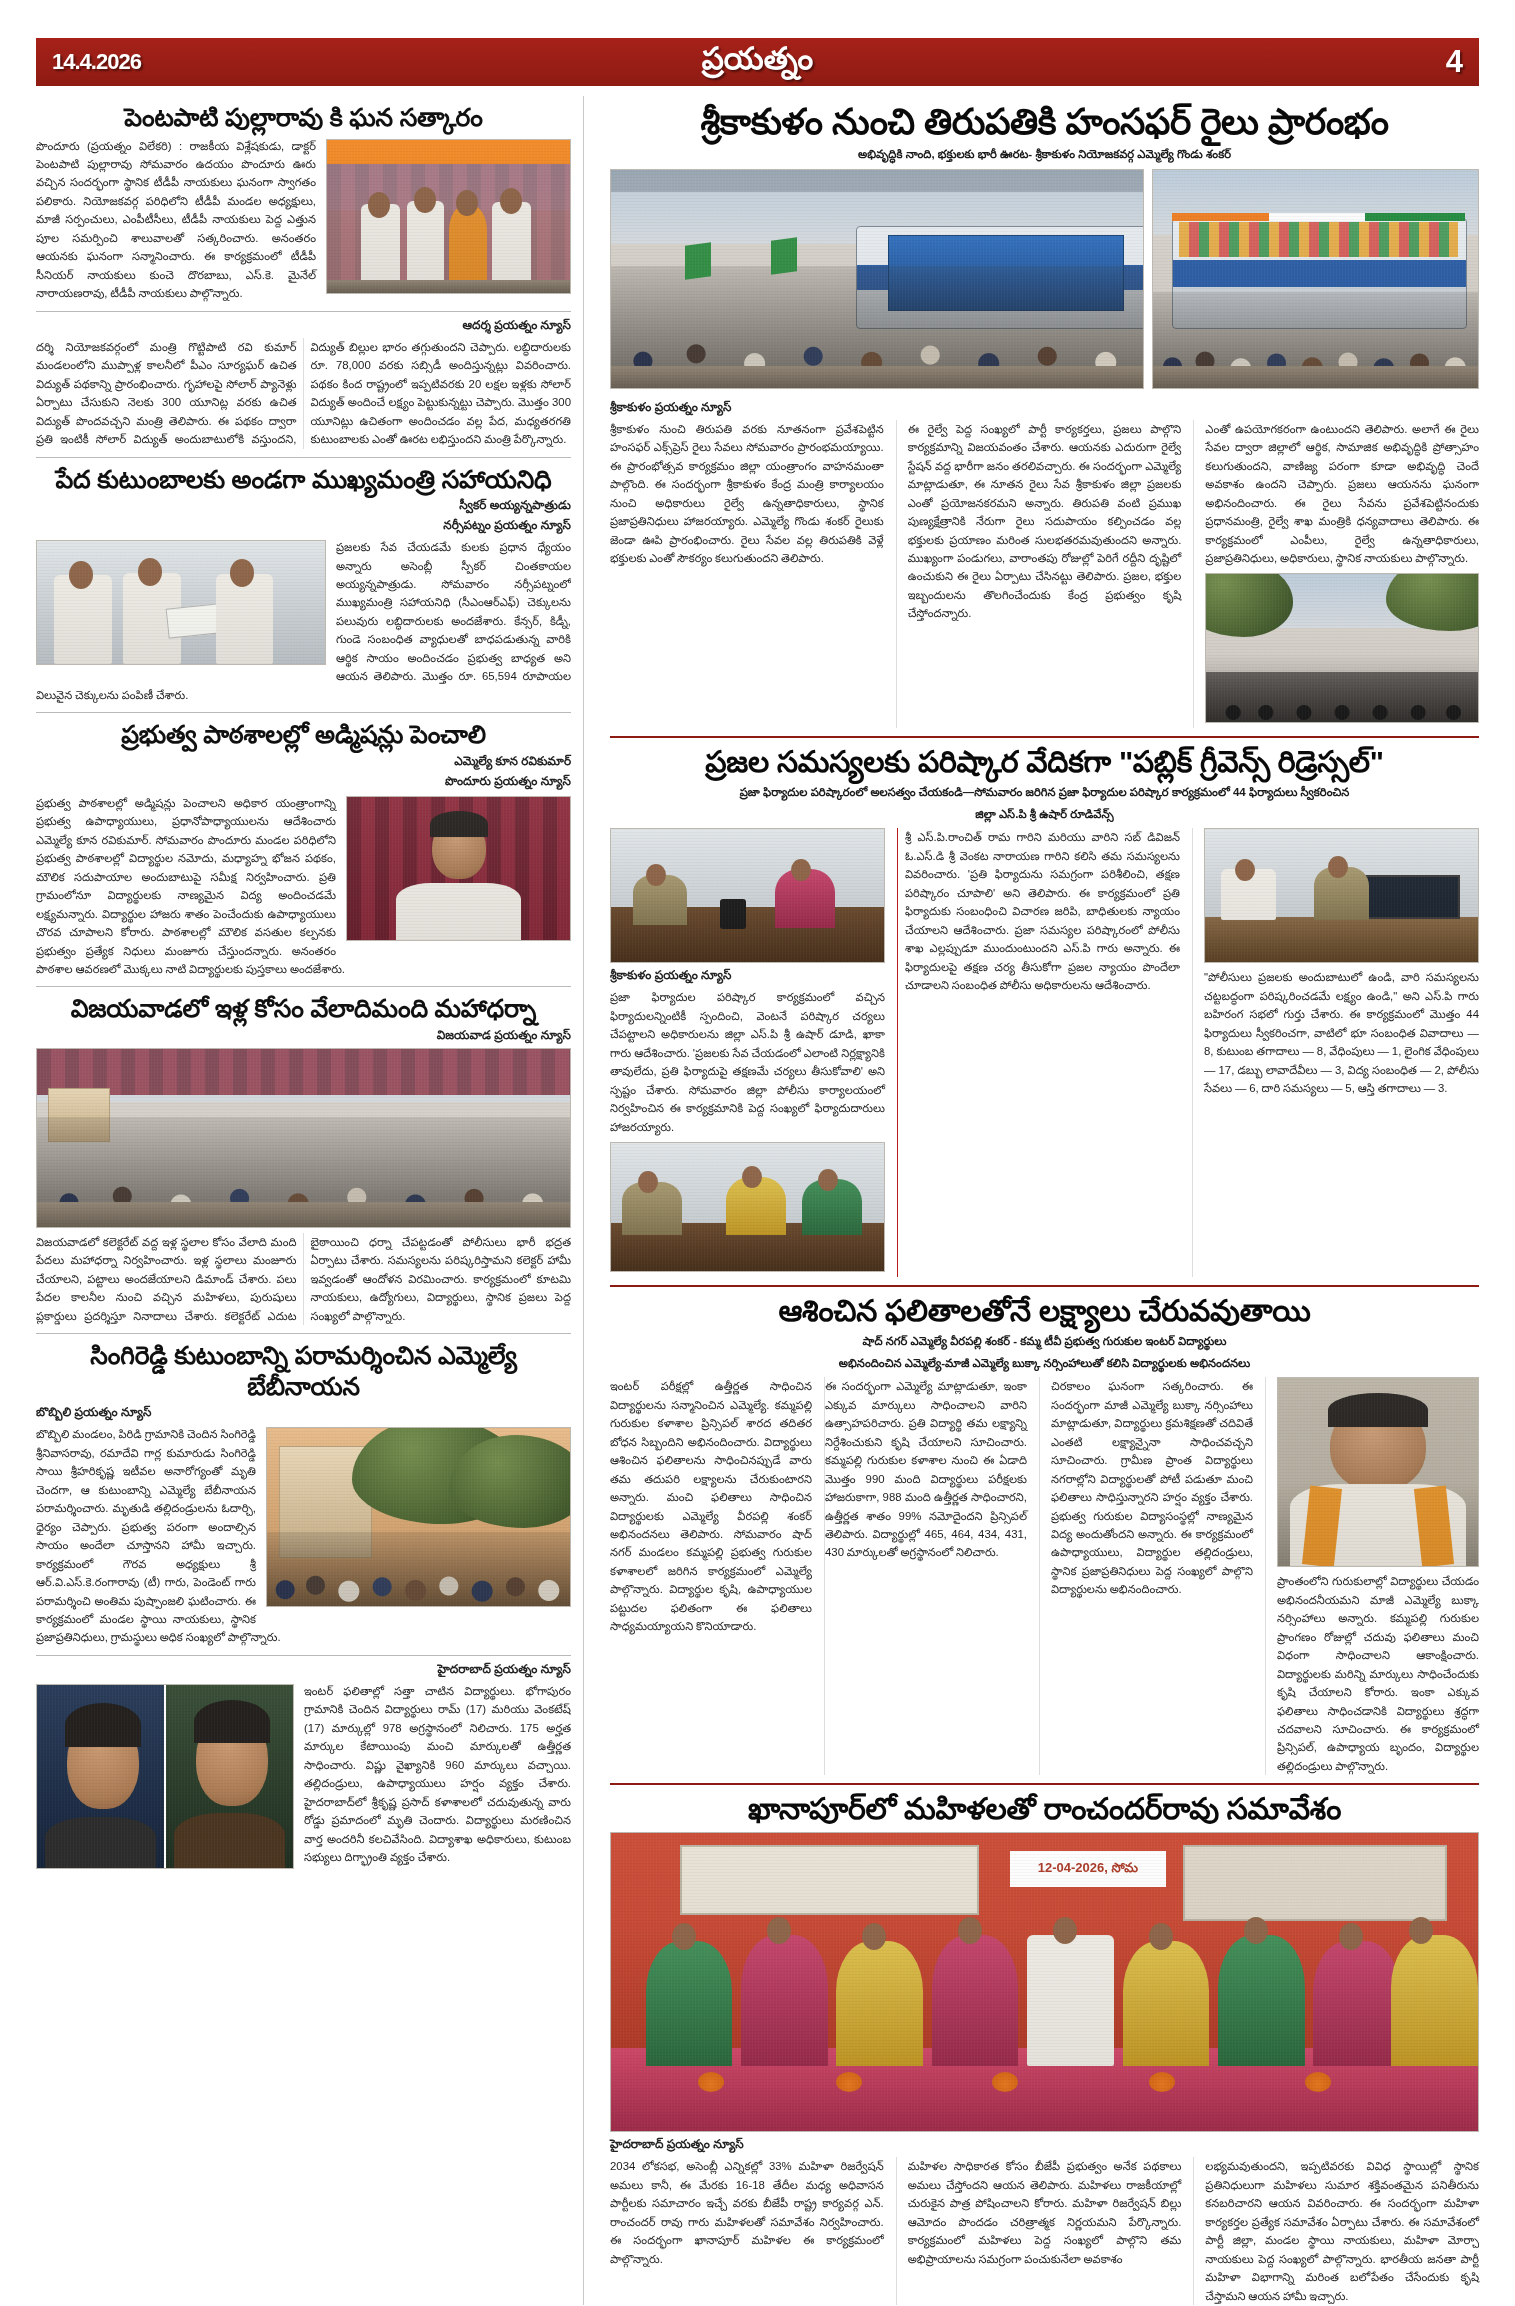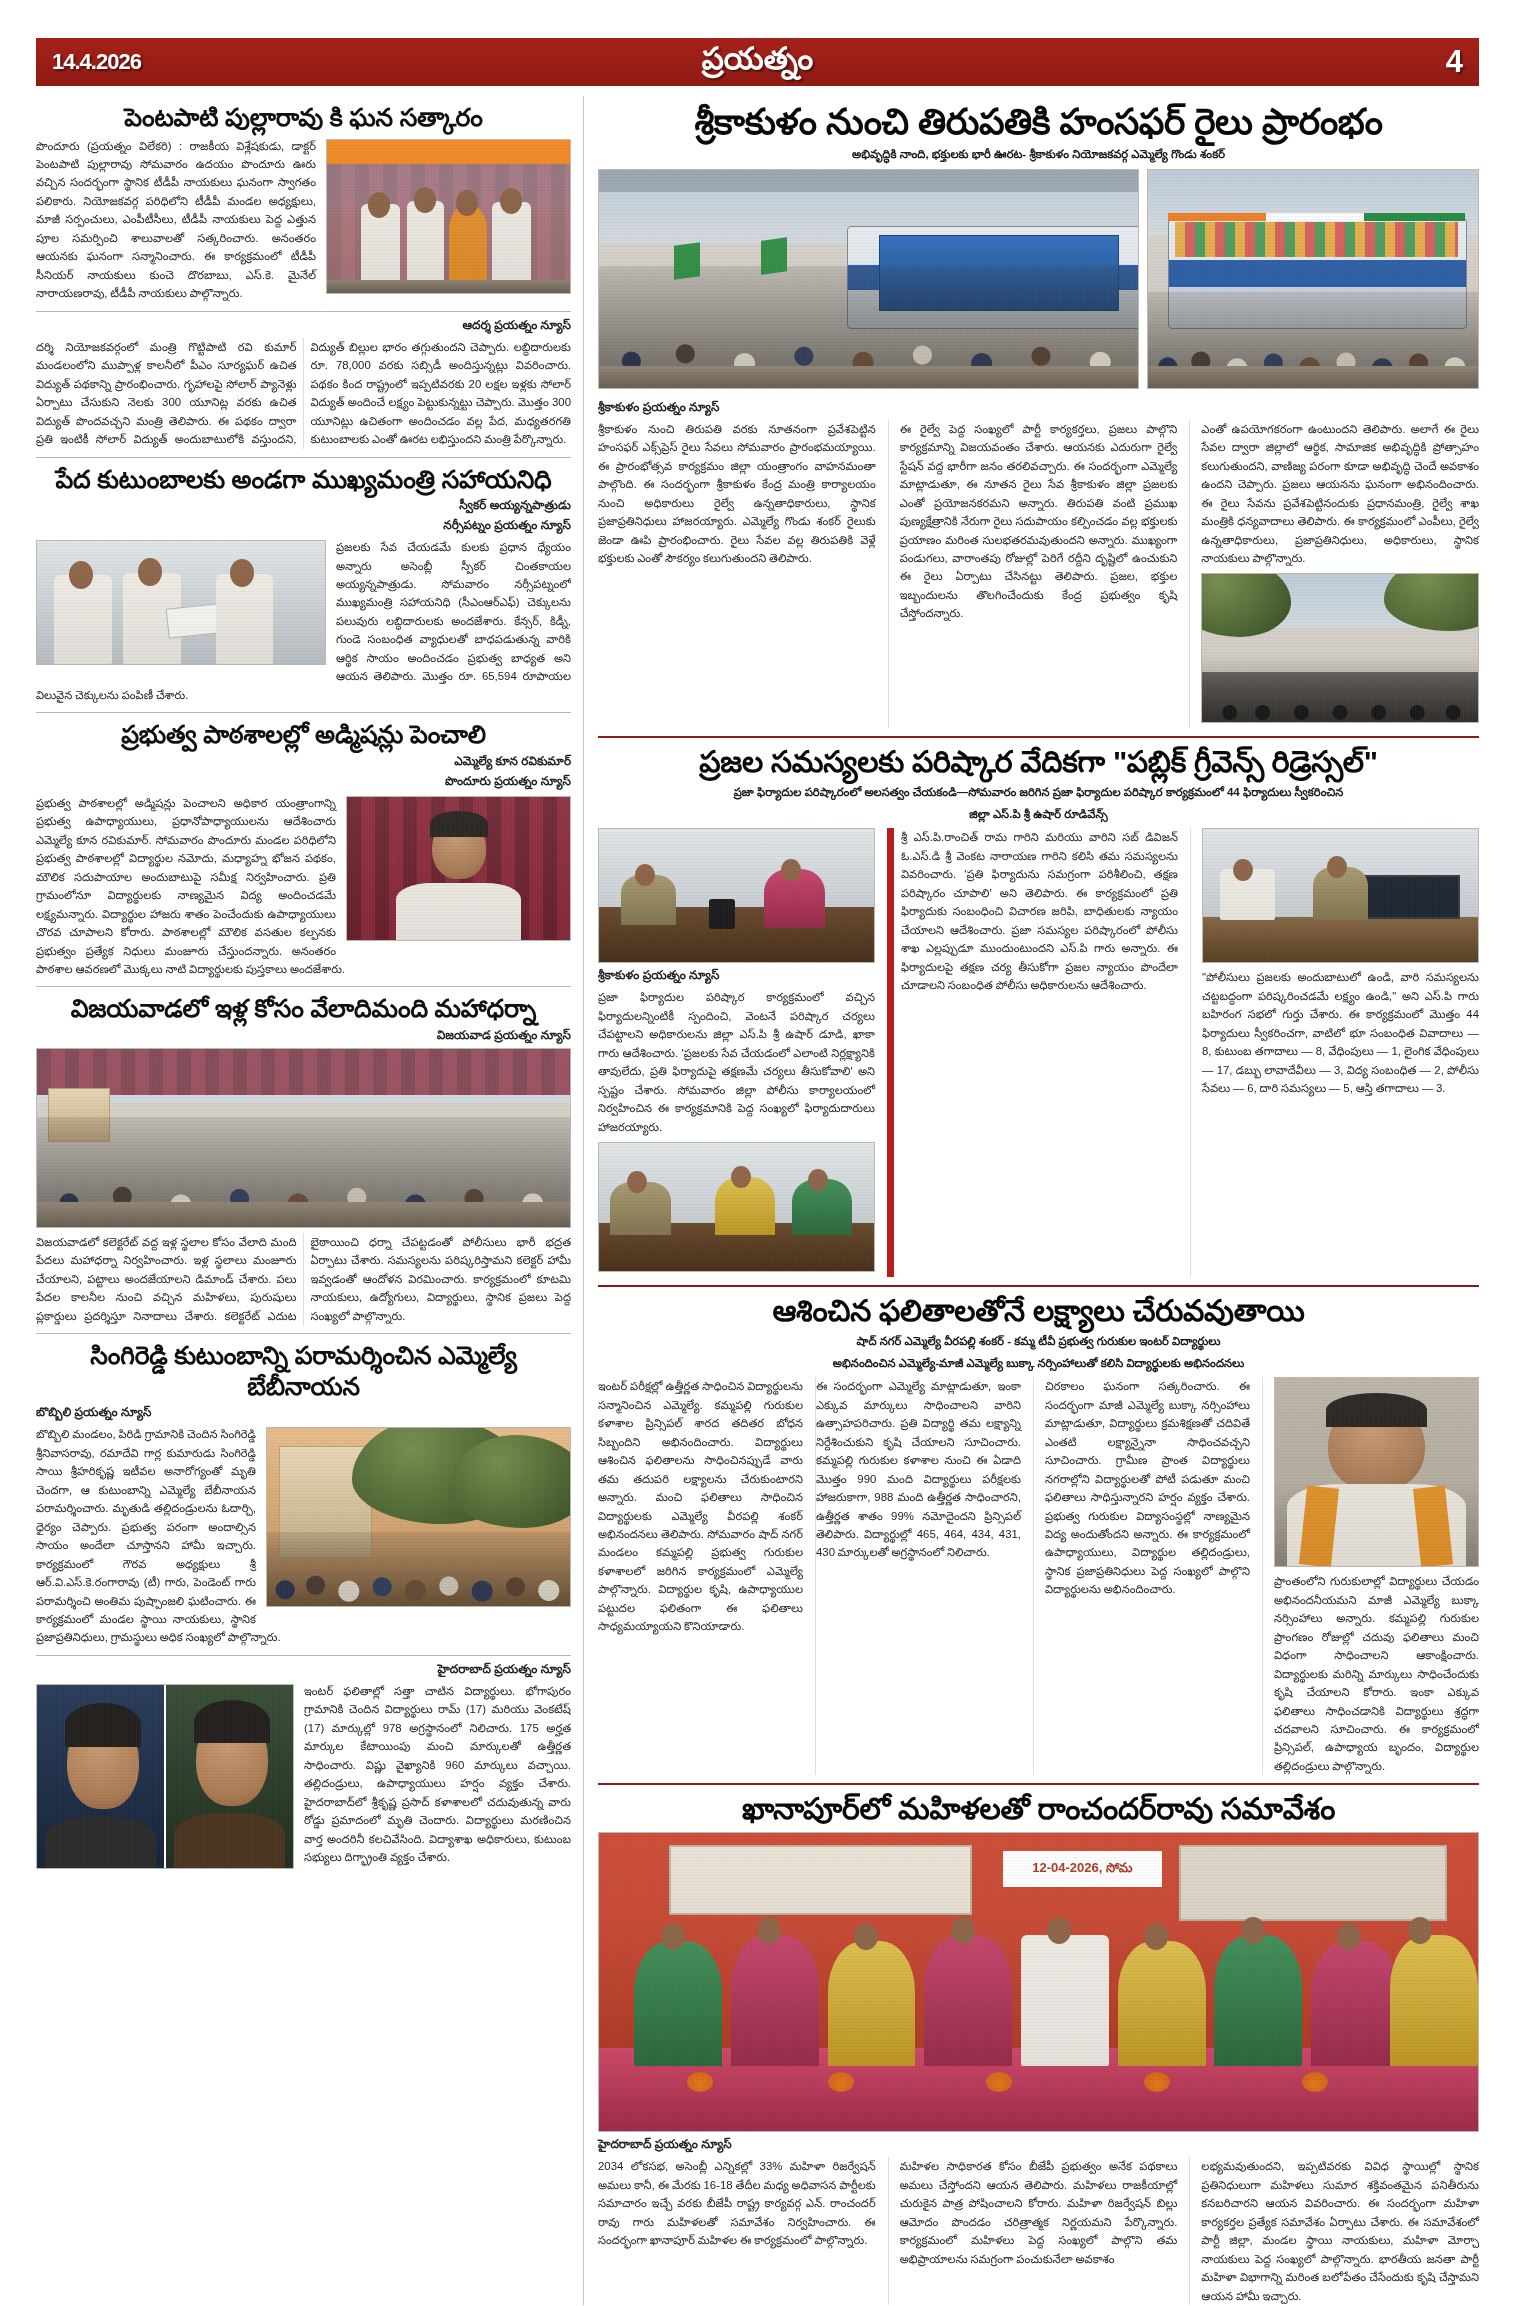--- a/index.html
+++ b/index.html
@@ -55,21 +55,21 @@
     color: #fff;
     font-weight: bold;
     font-size: 31px;
     text-shadow: 2px 2px 2px rgba(0,0,0,.45);
     z-index: 2;
   }
 
   
   .grid {
     display: flex;
-    gap: 0;
+    gap: 12px;
     padding: 0 18px;
     box-sizing: border-box;
   }
   .col-left {
     width: 548px;
     flex: 0 0 548px;
     padding-right: 12px;
     box-sizing: border-box;
     border-right: 1px solid #c9c9c9;
   }
@@ -528,21 +528,21 @@
                 <div class="sari1" style="left:42%;top:26%;width:22%;height:46%;"></div>
                 <div class="head" style="left:48%;top:18%;width:20px;height:22px;"></div>
                 <div class="sari3" style="left:70%;top:28%;width:22%;height:44%;"></div>
                 <div class="head" style="left:76%;top:20%;width:20px;height:22px;"></div>
                 <div class="grain"></div>
                   <div class="tint"></div>
               </div>
             </div>
           </div>
 
-          <div style="flex:1 1 0;border-left:7px solid #b91c1c;padding-left:7px;">
+          <div style="flex:1 1 0;border-left:1px solid #b91c1c;padding-left:7px;">
             <div class="body">శ్రీ ఎస్.పి.రాంచిత్ రామ గారిని మరియు వారిని సబ్ డివిజన్ ఓ.ఎస్.డి శ్రీ వెంకట నారాయణ గారిని కలిసి తమ సమస్యలను వివరించారు. 'ప్రతి ఫిర్యాదును సమగ్రంగా పరిశీలించి, తక్షణ పరిష్కారం చూపాలి' అని తెలిపారు. ఈ కార్యక్రమంలో ప్రతి ఫిర్యాదుకు సంబంధించి విచారణ జరిపి, బాధితులకు న్యాయం చేయాలని ఆదేశించారు. ప్రజా సమస్యల పరిష్కారంలో పోలీసు శాఖ ఎల్లప్పుడూ ముందుంటుందని ఎస్.పి గారు అన్నారు. ఈ ఫిర్యాదులపై తక్షణ చర్య తీసుకోగా ప్రజల న్యాయం పొందేలా చూడాలని సంబంధిత పోలీసు అధికారులను ఆదేశించారు.</div>
           </div>
 
           <div style="flex:1 1 0;border-left:1px solid #ddd;padding-left:11px;">
             <div class="imgwrap">
               <div class="photo" style="width:100%;height:135px;">
                 <div class="wall" style="inset:0"></div>
                 <div class="desk" style="left:0;top:66%;width:100%;height:34%;"></div>
                 <div class="monitor" style="left:58%;top:34%;width:34%;height:30%;"></div>
                 <div class="khaki" style="left:40%;top:28%;width:20%;height:40%;"></div>

